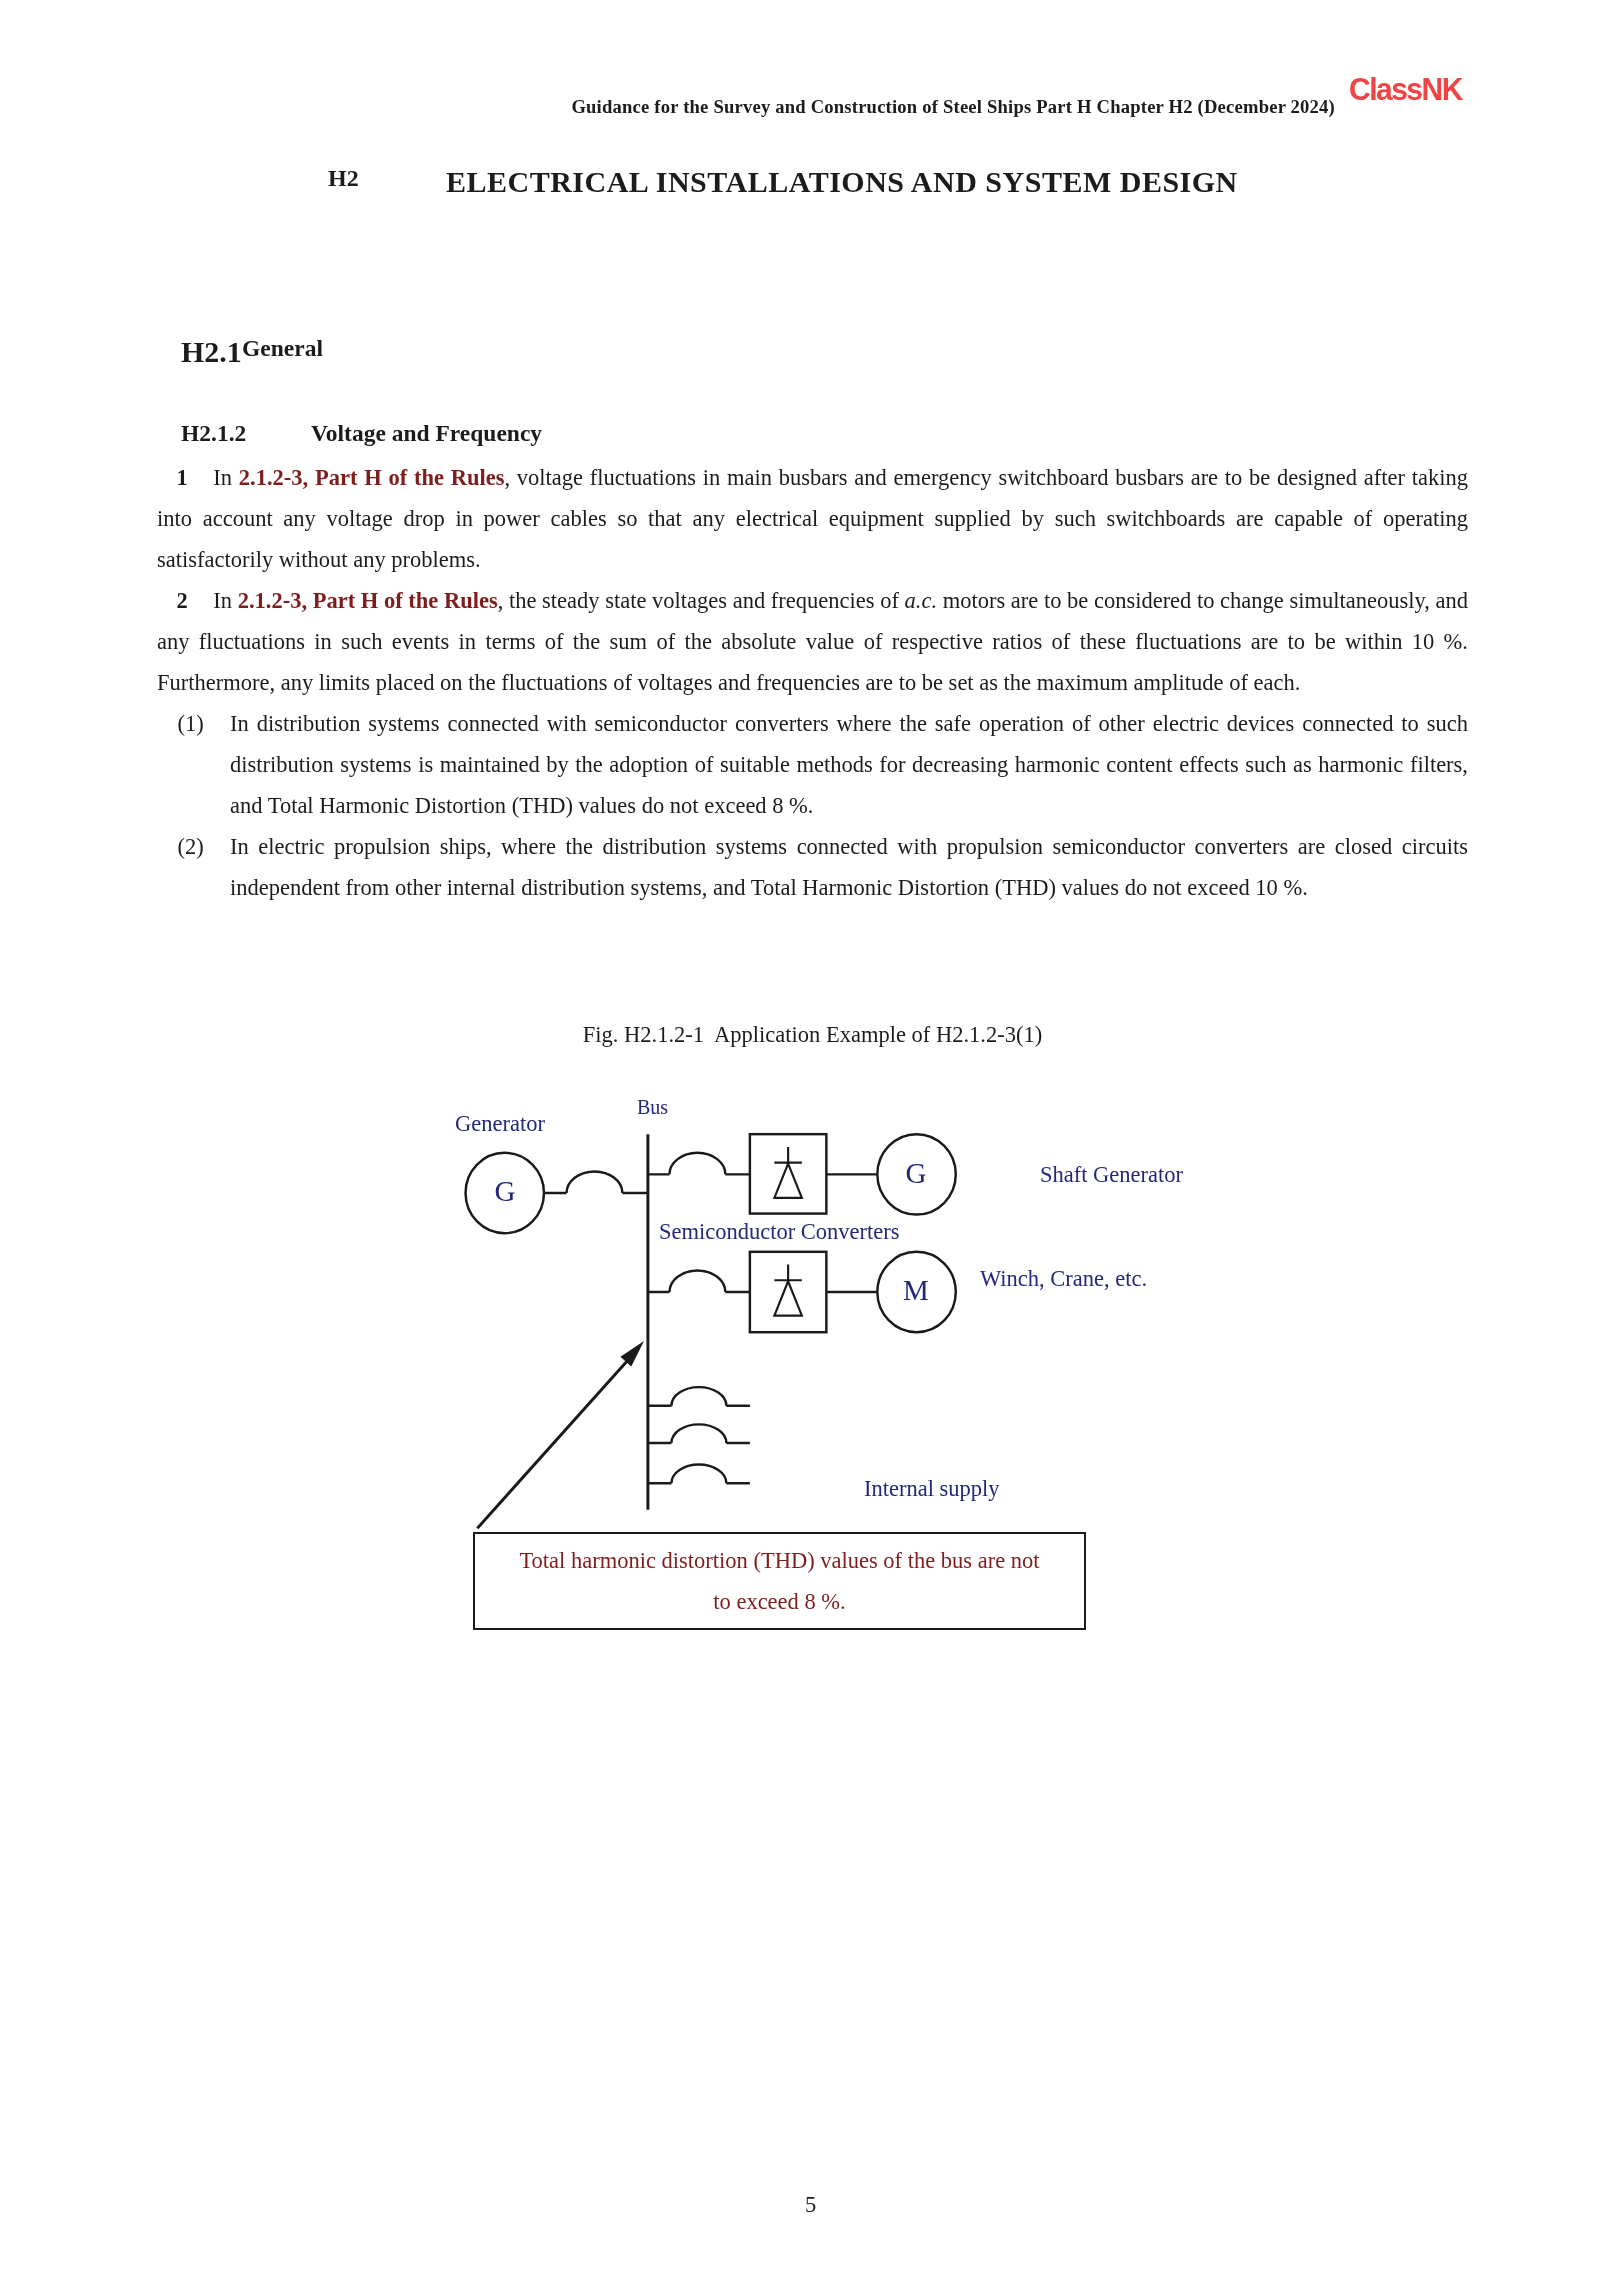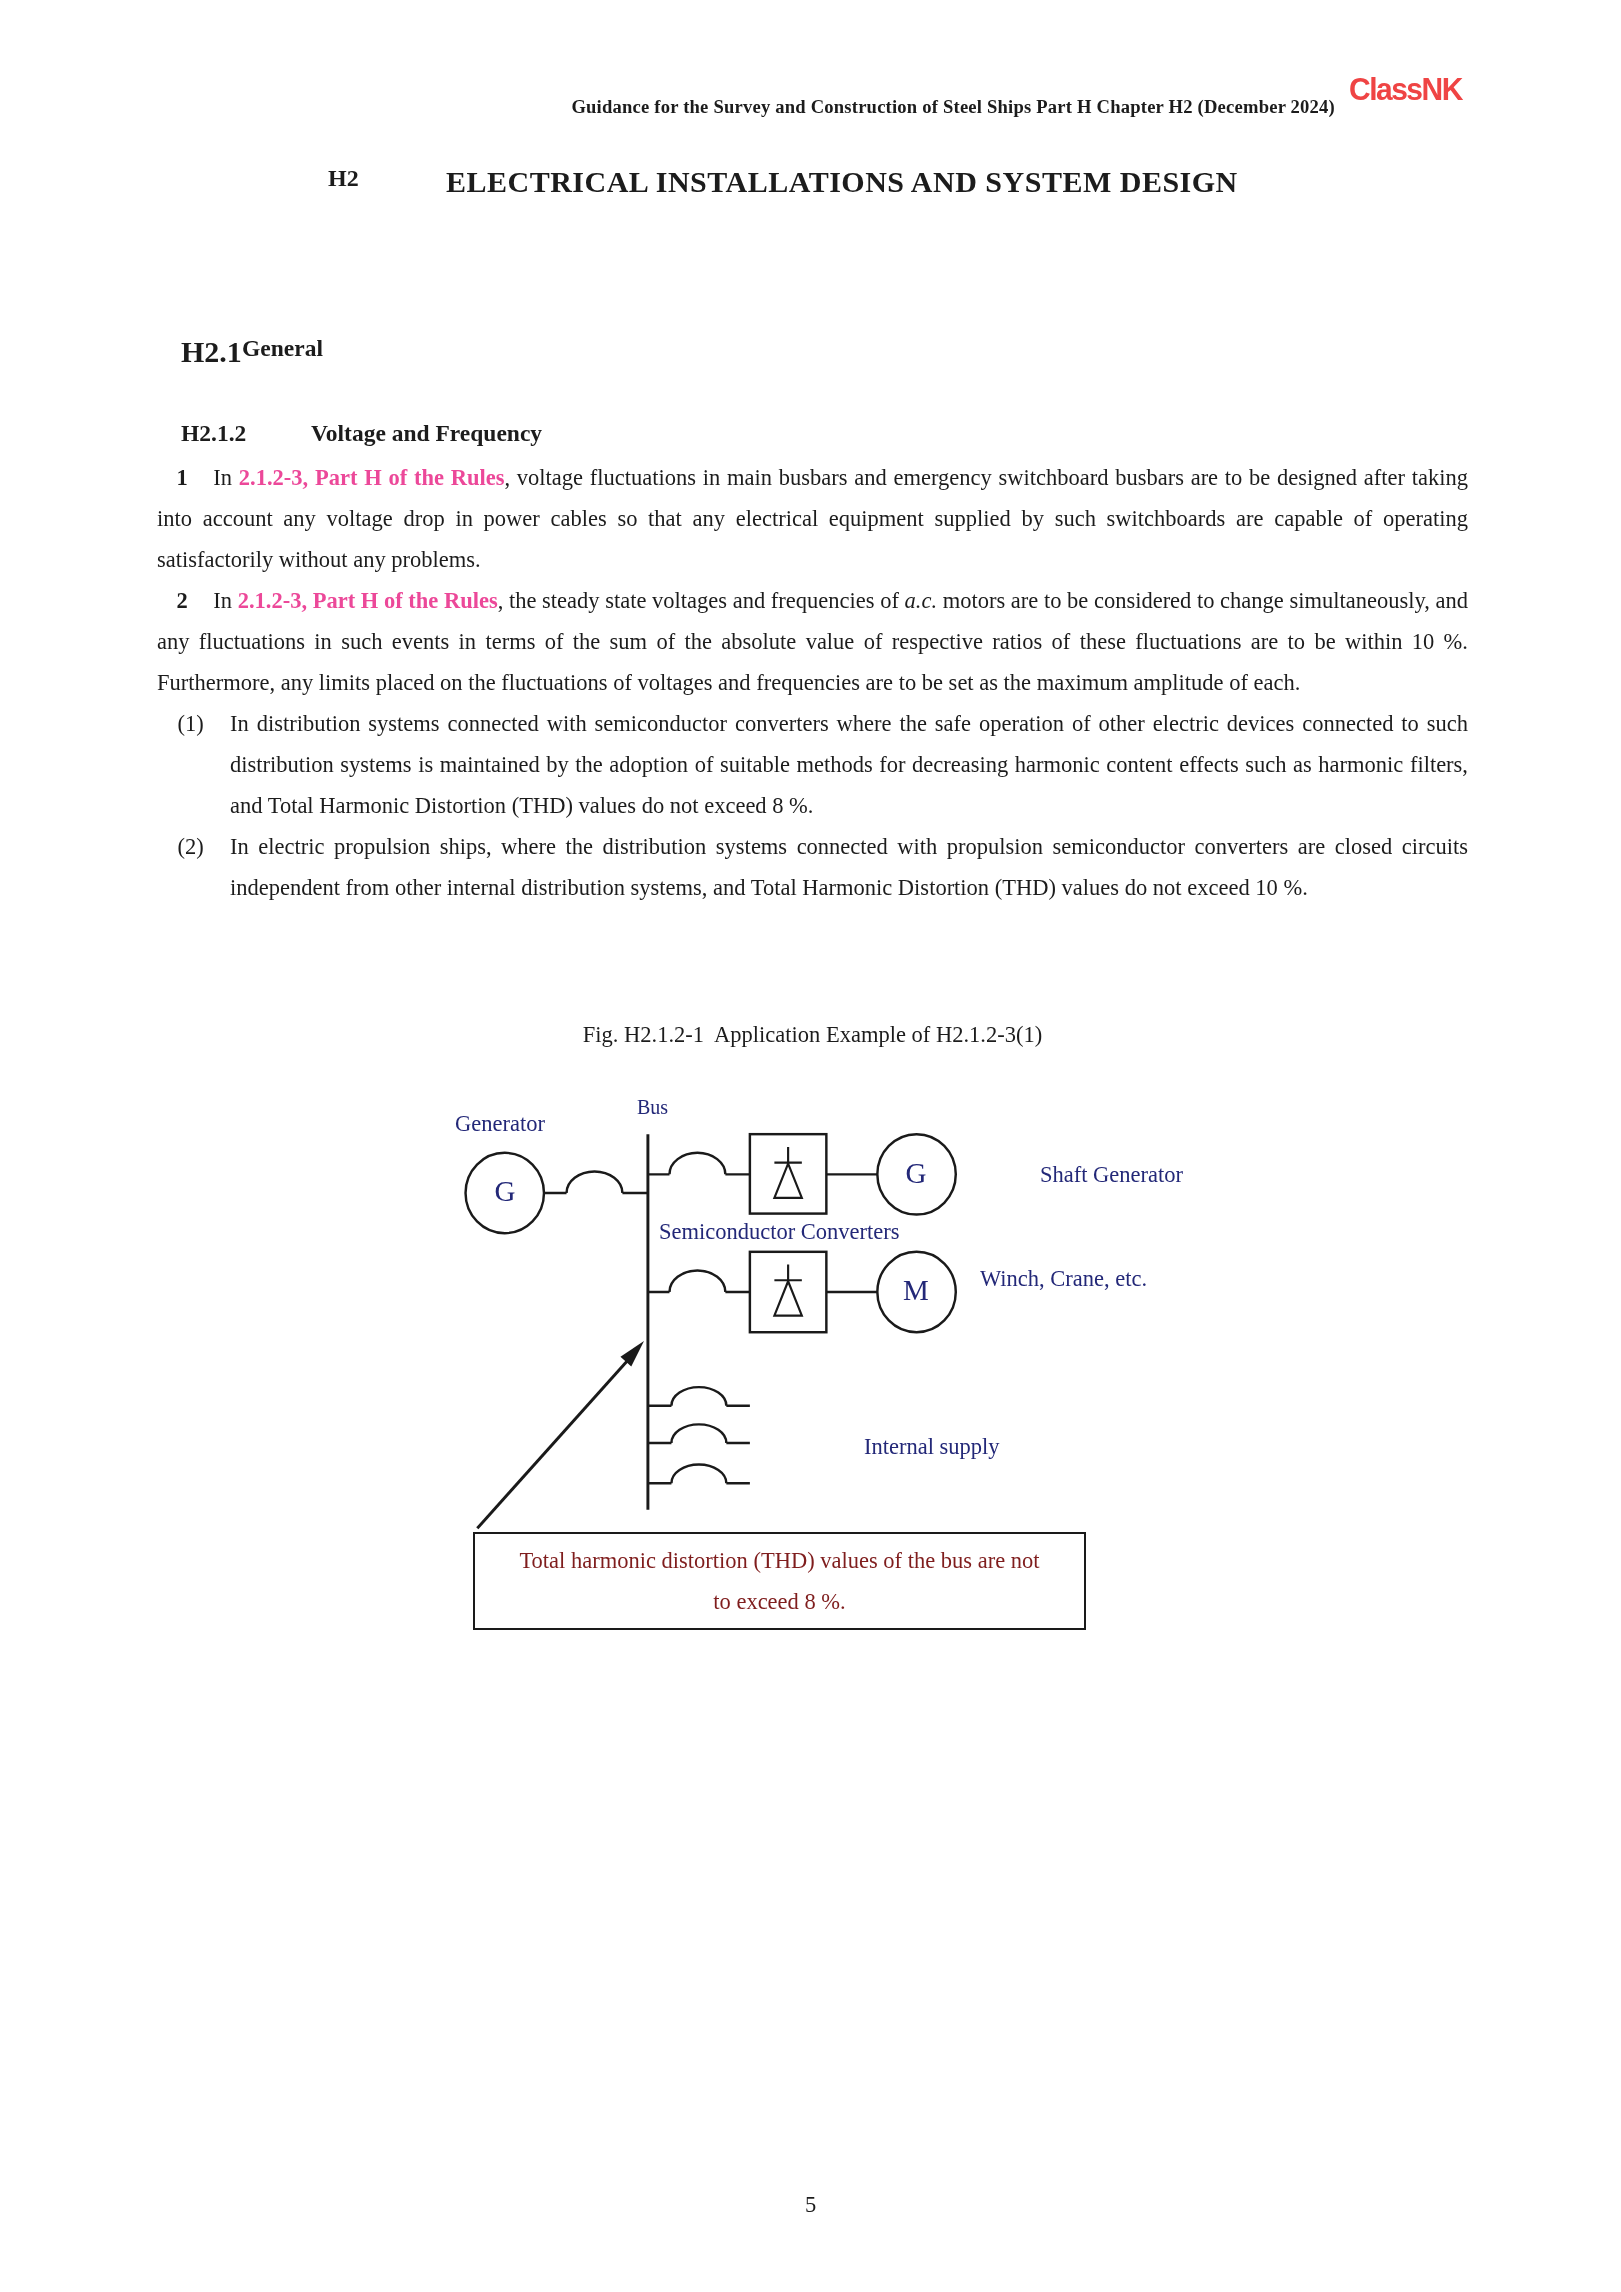--- a/index.html
+++ b/index.html
@@ -18,21 +18,21 @@
   .sec-num-1{top:335px;left:181px;font-size:30px;font-weight:bold;}
   .sec-title-1{top:335px;left:242px;font-size:23.5px;font-weight:bold;}
   .sec-num-2{top:420px;left:181px;font-size:23.5px;font-weight:bold;}
   .sec-title-2{top:420px;left:311px;font-size:23.5px;font-weight:bold;}
 
   
   .body-col{top:457px;left:157px;width:1311px;font-size:22.5px;line-height:41px;}
   .body-para{margin:0;text-align:justify;text-indent:19.6px;}
   .pnum{font-weight:bold;}
   .tab1{display:inline-block;width:25.5px;}
-  .rule-link{color:#ec4899;font-weight:bold;text-decoration:none;}
+  .rule-link{color:#7f1d1d;font-weight:bold;text-decoration:none;}
   .ital{font-style:italic;}
   .list-item{margin:0;text-align:justify;position:relative;padding-left:73px;}
   .list-marker{position:absolute;left:20.6px;top:0;}
 
   
   .fig-caption{top:1022px;left:157px;width:1311px;text-align:center;font-size:22.5px;white-space:pre-wrap;}
   .diagram-svg{top:1088px;left:392px;}
   .fig-label{font-size:22.5px;color:#232878;}
   .machine-letter{font-size:29px;color:#232878;text-align:center;width:78px;}
   .thd-box{top:1532px;left:473px;width:609px;height:88px;border:2px solid #1a1a1a;text-align:center;color:#7f1d1d;font-size:22.5px;line-height:41px;padding-top:5.9px;}
@@ -98,21 +98,21 @@
 </svg>
 
 <div class="abs fig-label" style="top:1096px;left:637px;font-size:20px;">Bus</div>
 <div class="abs fig-label" style="top:1111px;left:455px;">Generator</div>
 <div class="abs machine-letter" style="top:1175px;left:466px;">G</div>
 <div class="abs machine-letter" style="top:1157px;left:877px;">G</div>
 <div class="abs fig-label" style="top:1162px;left:1040px;">Shaft Generator</div>
 <div class="abs fig-label" style="top:1219px;left:659px;">Semiconductor Converters</div>
 <div class="abs machine-letter" style="top:1274px;left:877px;">M</div>
 <div class="abs fig-label" style="top:1266px;left:980px;">Winch, Crane, etc.</div>
-<div class="abs fig-label" style="top:1434px;left:864px;">Internal supply</div>
+<div class="abs fig-label" style="top:1476px;left:864px;">Internal supply</div>
 
 <div class="abs thd-box">
   <div>Total harmonic distortion (THD) values of the bus are not</div>
   <div>to exceed 8 %.</div>
 </div>
 
 <div class="abs page-num">5</div>
 
 
 </body></html>

